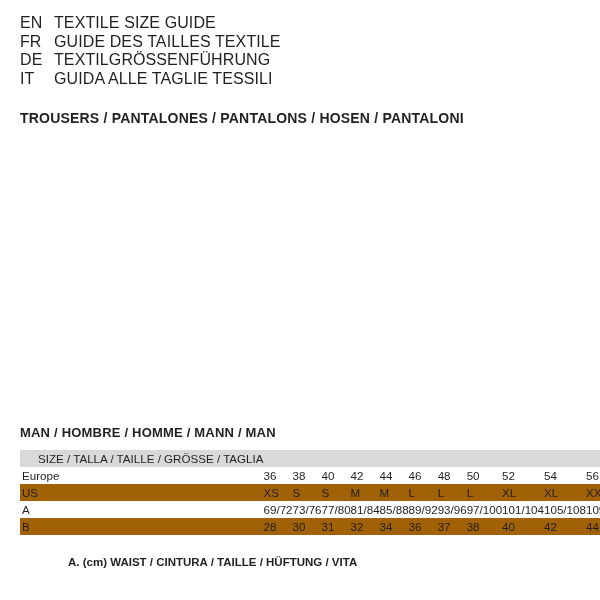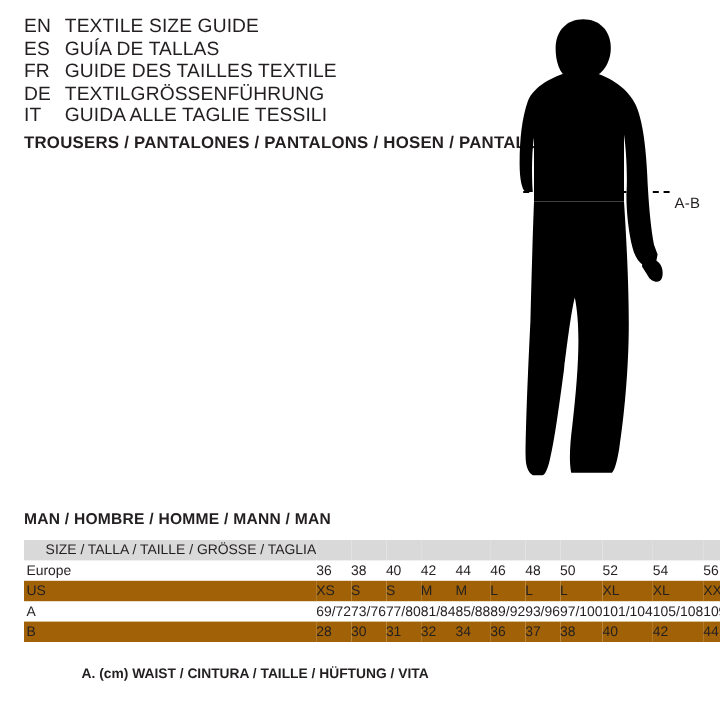--- a/index.html
+++ b/index.html
@@ -128,62 +128,35 @@
 <body>
 
 <div class="page">
 
   <div class="lang-block">
     <div class="lang-row">
       <span class="lang-code">EN</span>
       <span class="lang-text">TEXTILE SIZE GUIDE</span>
     </div>
     <div class="lang-row">
-      <span class="lang-code">ES</span>
-      <span class="lang-text">GUÍA DE TALLAS</span>
-    </div>
-    <div class="lang-row">
       <span class="lang-code">FR</span>
       <span class="lang-text">GUIDE DES TAILLES TEXTILE</span>
     </div>
     <div class="lang-row">
       <span class="lang-code">DE</span>
       <span class="lang-text">TEXTILGRÖSSENFÜHRUNG</span>
     </div>
     <div class="lang-row">
       <span class="lang-code">IT</span>
       <span class="lang-text">GUIDA ALLE TAGLIE TESSILI</span>
     </div>
   </div>
 
   <div class="section-title">TROUSERS / PANTALONES / PANTALONS / HOSEN / PANTALONI</div>
 
-  <div class="figure">
-    <svg width="200" height="400" viewBox="0 0 200 400" xmlns="http://www.w3.org/2000/svg" aria-hidden="true">
-      <g fill="#000000">
-
-        <path d="M63,32 C63,17 73,8 86,8 C99,8 109,17 109,32 C109,44 102,55 92,57 L74,57 C66,54 63,43 63,32 Z"></path>
-
-        <path d="M74,52 C60,56 45,64 40,76 C35,90 33,108 33,128 C33,142 35,150 38,152 L44,152 C43,140 43,120 45,106 L45,160 L120,160 L120,104 C122,118 123,140 122,154
-                 C122,170 124,186 127,198 C129,206 133,212 138,214 L146,214 L148,204 L145,196 C143,186 141,168 140,150 C139,124 137,96 130,80
-                 C124,66 108,56 94,52 Z"></path>
-
-        <path d="M136,206 C140,206 147,208 150,212 C153,216 153,224 150,226 C147,228 142,226 140,222 L135,214 Z"></path>
-
-        <path d="M45,160 L120,160 C122,190 124,230 124,262 C124,300 120,340 116,366 C114,378 112,384 110,386 L76,386
-                 C74,376 75,362 77,346 C80,320 82,296 82,276 C82,262 81,250 79,240 C76,252 73,276 70,300 C66,330 62,360 58,376
-                 C56,384 54,388 52,388 L44,388 C40,386 38,380 38,372 C38,350 40,300 42,260 C43,220 44,186 45,160 Z"></path>
-      </g>
-
-      <g stroke="#000000" stroke-width="1.6" stroke-dasharray="5,4" fill="none">
-        <line x1="36" y1="152" x2="158" y2="152"></line>
-      </g>
-    </svg>
-    <div class="ab-label">A-B</div>
-  </div>
 
   <div class="table-title">MAN / HOMBRE / HOMME / MANN / MAN</div>
 
   <table class="size-table">
     <tbody>
       <tr class="head">
         <td class="label">SIZE / TALLA / TAILLE / GRÖSSE / TAGLIA</td>
         <td class="val"></td>
         <td class="val"></td>
         <td class="val"></td>

